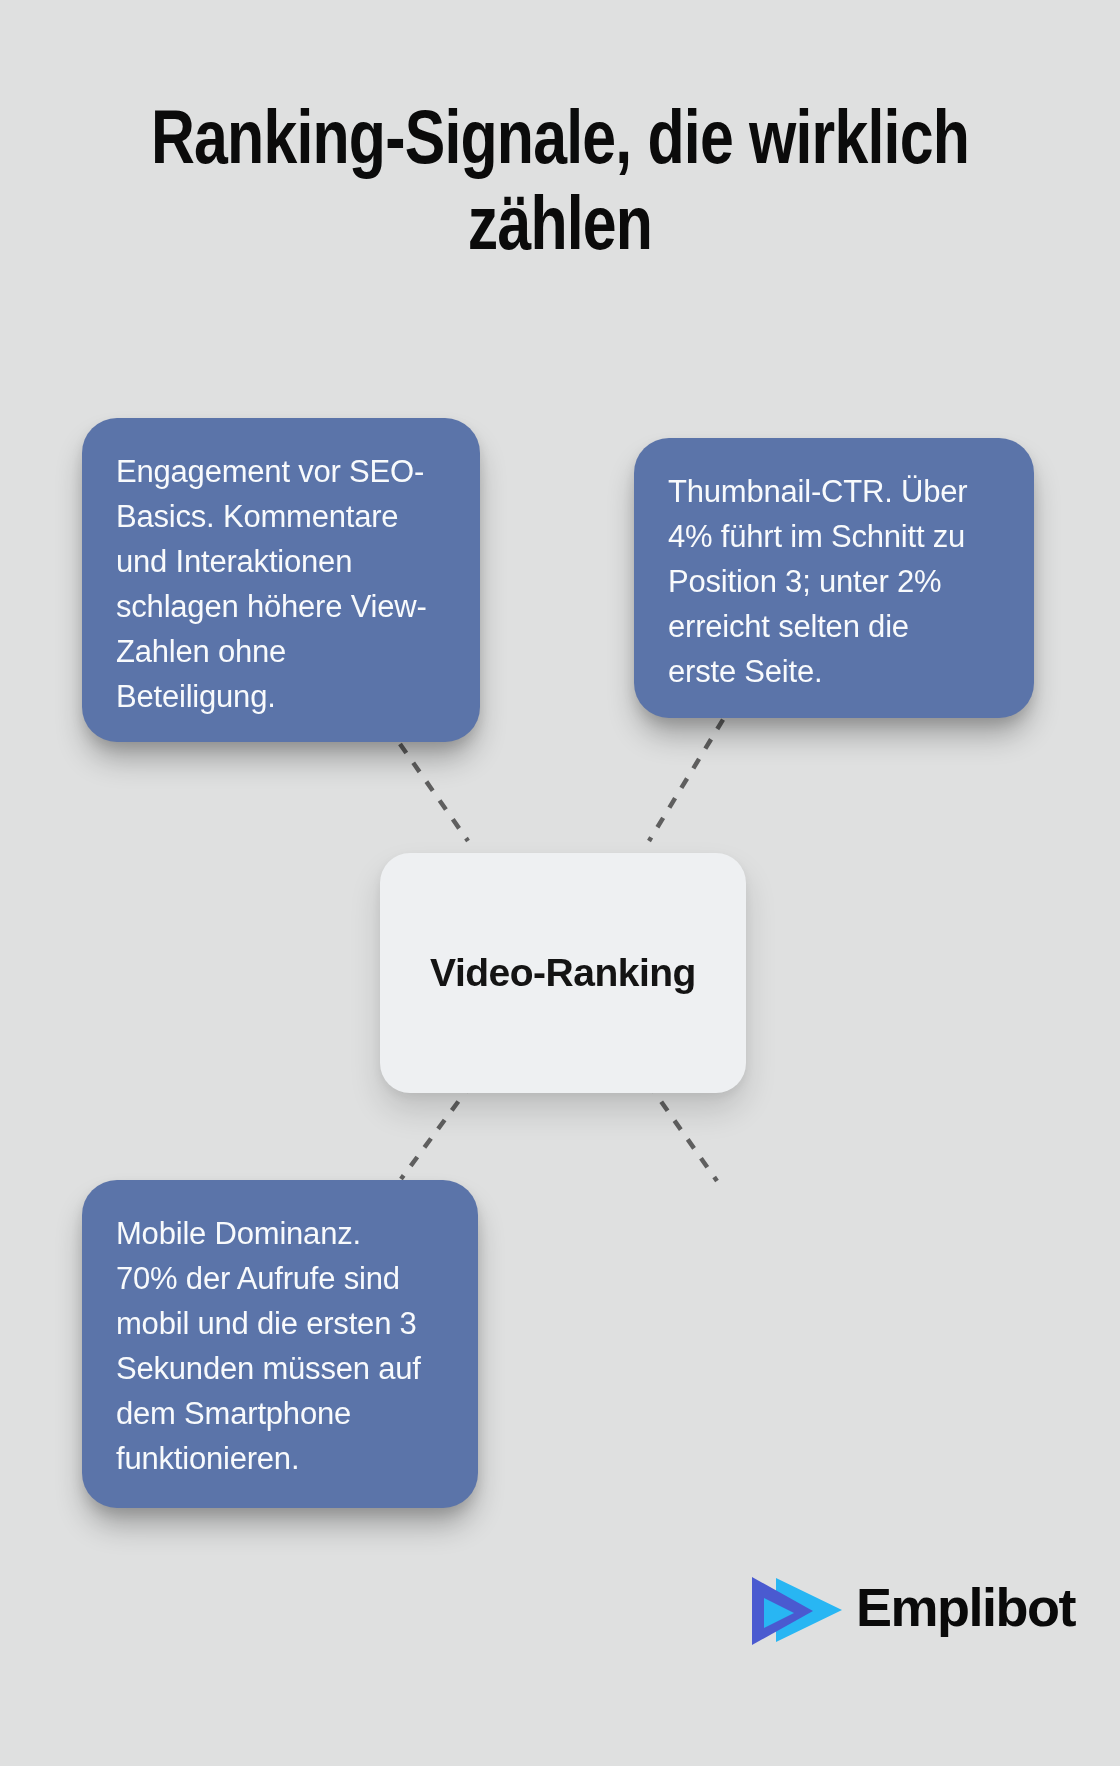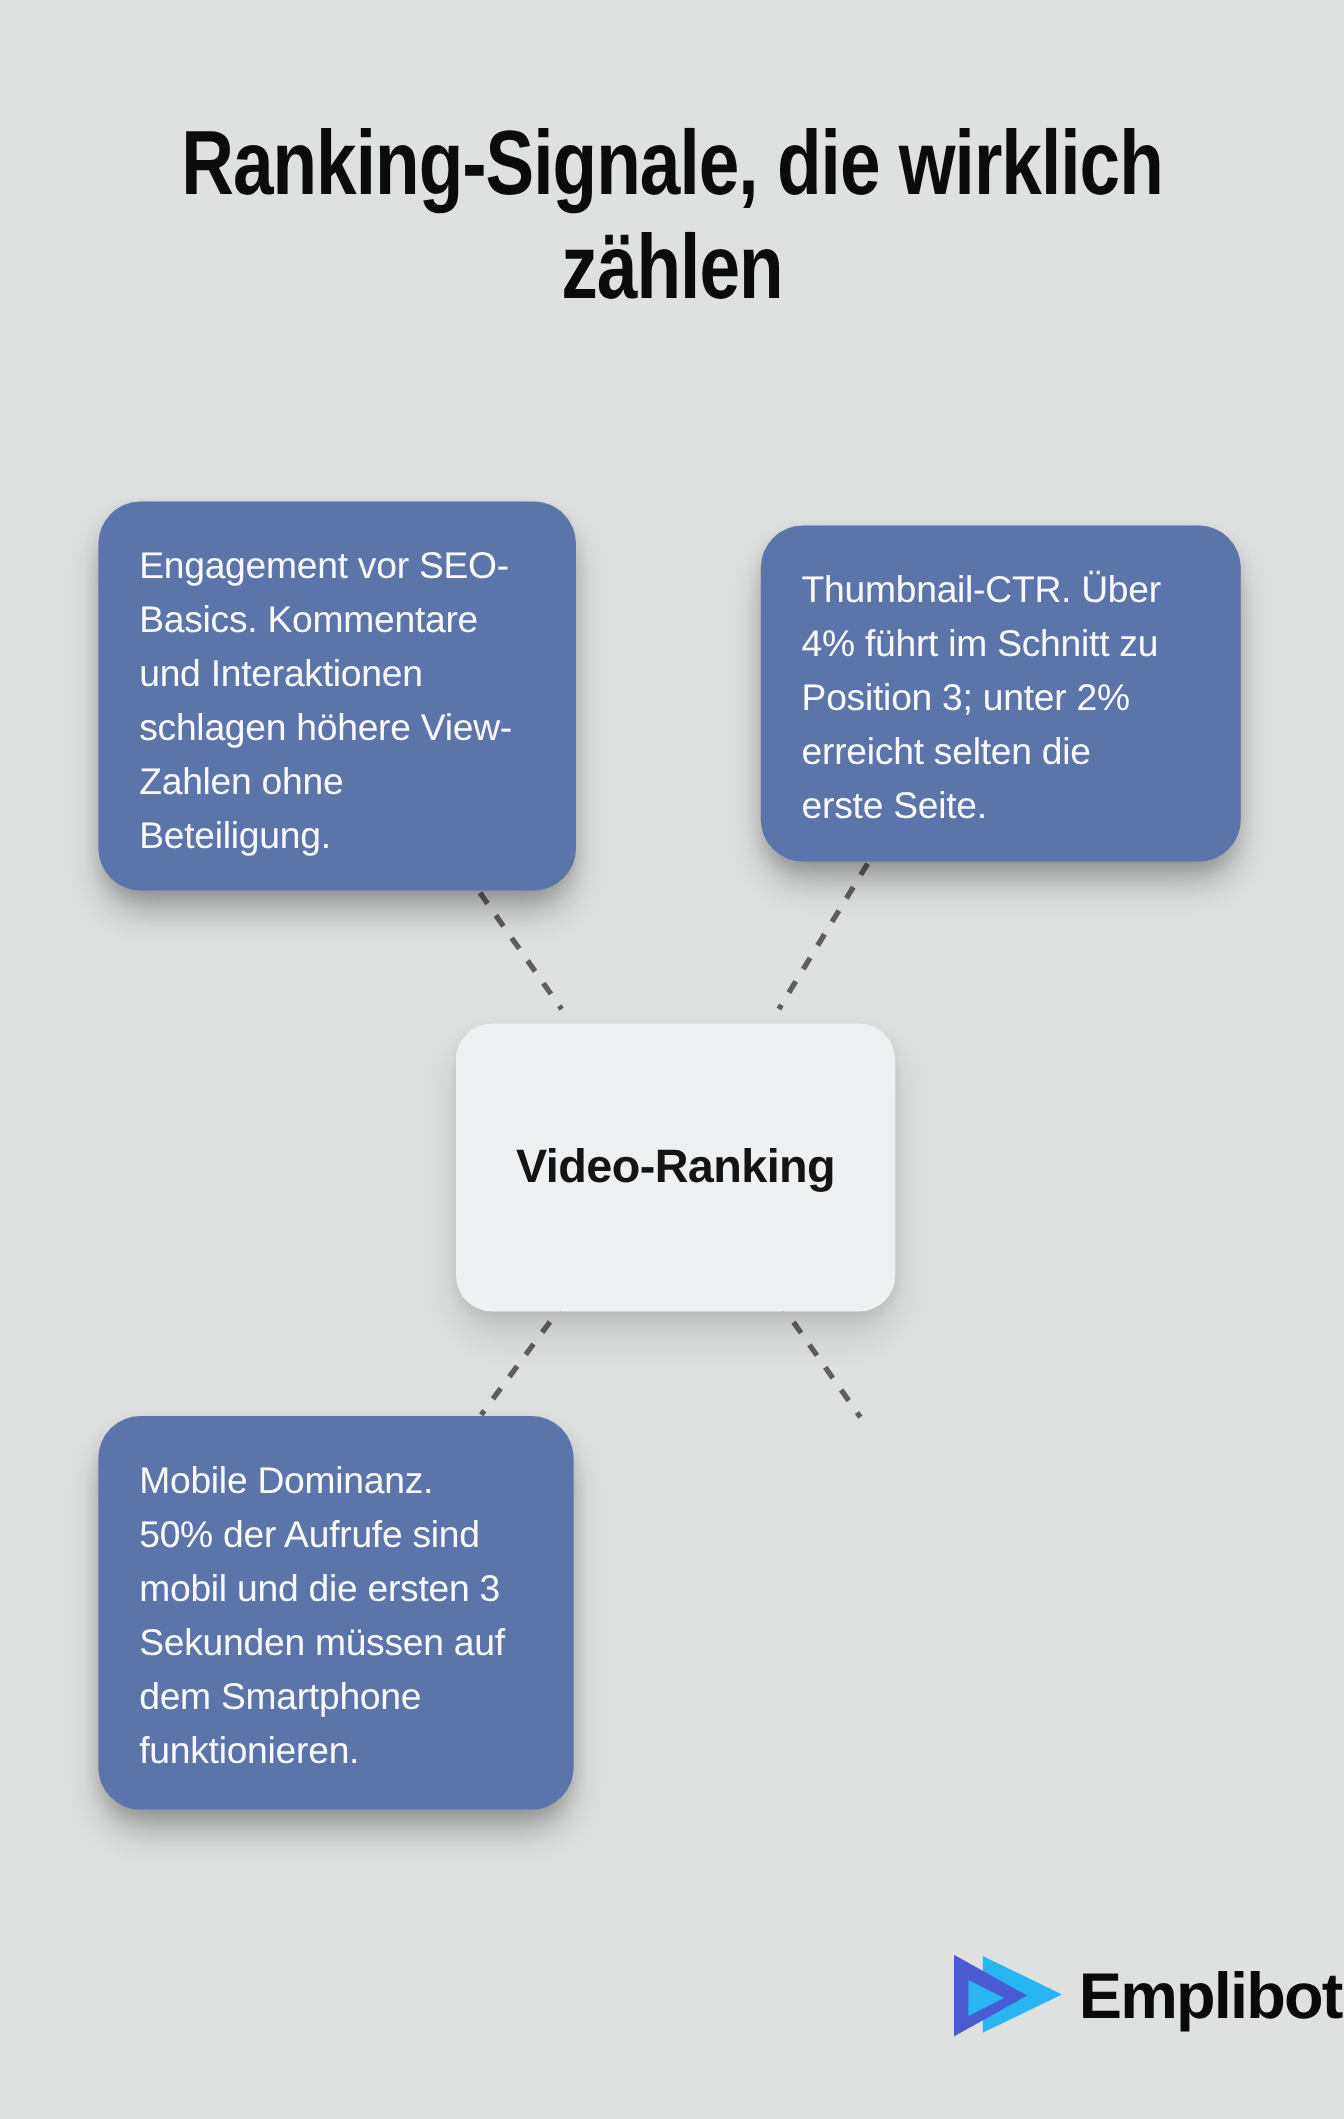--- a/index.html
+++ b/index.html
@@ -61,22 +61,22 @@
     border-radius:30px;
     display:flex;align-items:center;justify-content:center;
     box-shadow:0 18px 32px rgba(0,0,0,.14), 0 4px 10px rgba(0,0,0,.06);
     margin-top:11px;
   }
   .center-label{
     font-size:39px;font-weight:700;letter-spacing:-0.5px;
     color:var(--center-text);
   }
   .brand{
-    position:absolute;left:752px;top:1624px;height:80px;
-    display:flex;align-items:center;gap:12px;margin-left:43px;
+    position:absolute;left:752px;top:1576px;height:80px;
+    display:flex;align-items:flex-start;gap:12px;
   }
   .brand-icon{width:92px;height:72px;display:block;}
   .tri-cyan{fill:var(--logo-cyan);}
   .tri-indigo{fill:var(--logo-indigo);}
   .brand-name{
     font-size:54px;font-weight:800;letter-spacing:-1.5px;
     color:var(--brand-text);
   }
 </style>
 </head>
@@ -105,21 +105,21 @@
 4% führt im Schnitt zu
 Position 3; unter 2%
 erreicht selten die
 erste Seite.</div>
 
   <div class="center-node">
     <span class="center-label">Video-Ranking</span>
   </div>
 
   <div class="node node-bl">Mobile Dominanz.
-50% der Aufrufe sind
+70% der Aufrufe sind
 mobil und die ersten 3
 Sekunden müssen auf
 dem Smartphone
 funktionieren.</div>
 
 
   <div class="brand">
     <svg class="brand-icon" viewBox="0 0 92 72" xmlns="http://www.w3.org/2000/svg">
       <polygon class="tri-cyan" points="24,2 90,34 24,66"></polygon>
       <polygon class="tri-indigo" points="0,1 61,35 0,69"></polygon>

